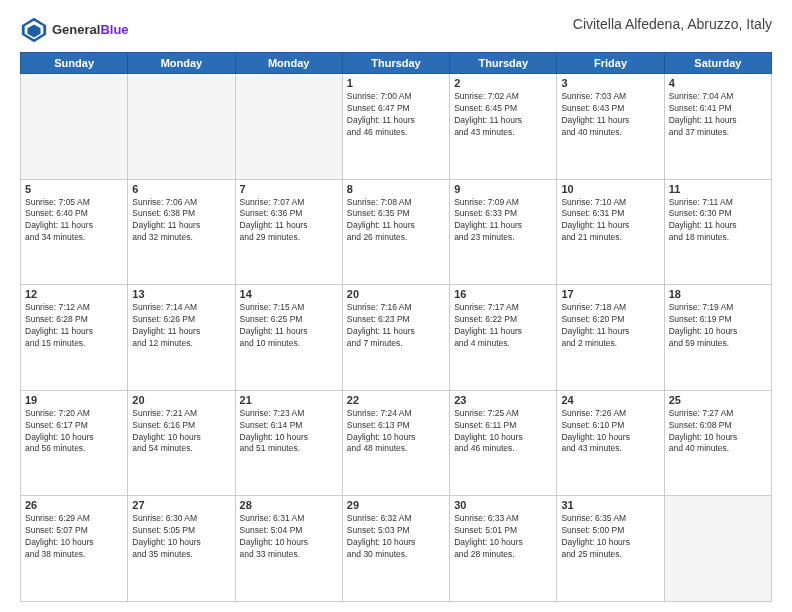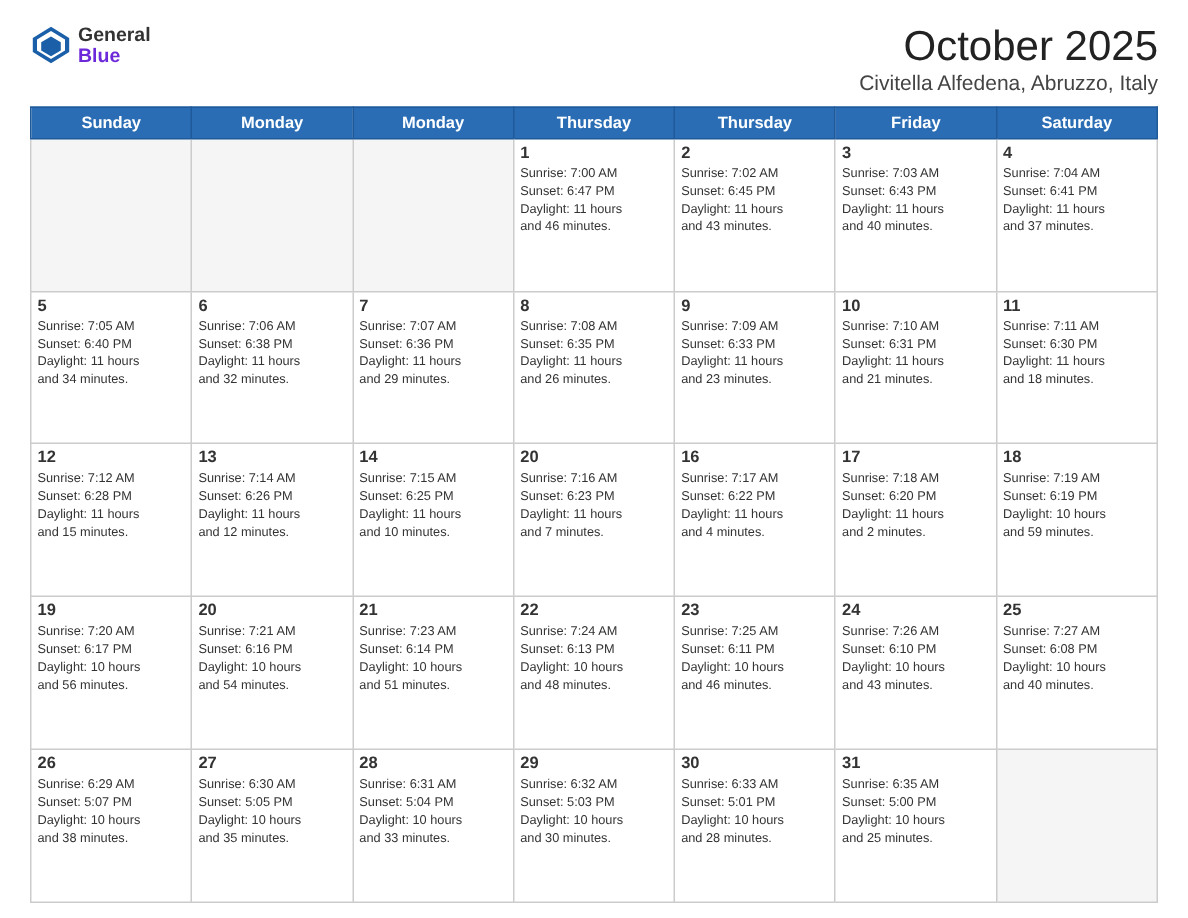--- a/index.html
+++ b/index.html
@@ -23,21 +23,21 @@
       justify-content: space-between;
       margin-bottom: 8px;
     }
     .logo {
       display: flex;
       align-items: center;
       gap: 4px;
     }
     .logo-text {
       display: flex;
-      flex-direction: column;
+      flex-direction: row;
       font-size: 13px;
       font-weight: bold;
       line-height: 1.1;
     }
     .logo-general { color: #333; }
     .logo-blue { color: #6d28d9; }
     .logo-icon {
       width: 28px;
       height: 28px;
     }
@@ -107,21 +107,20 @@
         <polygon points="15,2 28,10 28,20 15,28 2,20 2,10" fill="#1a5fa8"></polygon>
         <polygon points="15,5 25,11 25,19 15,25 5,19 5,11" fill="#fff"></polygon>
         <polygon points="15,9 22,13 22,19 15,23 8,19 8,13" fill="#1a5fa8"></polygon>
       </svg>
       <div class="logo-text">
         <span class="logo-general">General</span>
         <span class="logo-blue">Blue</span>
       </div>
     </div>
     <div class="title-block">
-      <div class="month-title">October 2025</div>
       <div class="subtitle">Civitella Alfedena, Abruzzo, Italy</div>
     </div>
   </div>
 
   <table class="calendar">
     <thead>
       <tr>
         <th>Sunday</th>
         <th>Monday</th>
         <th>Monday</th>

